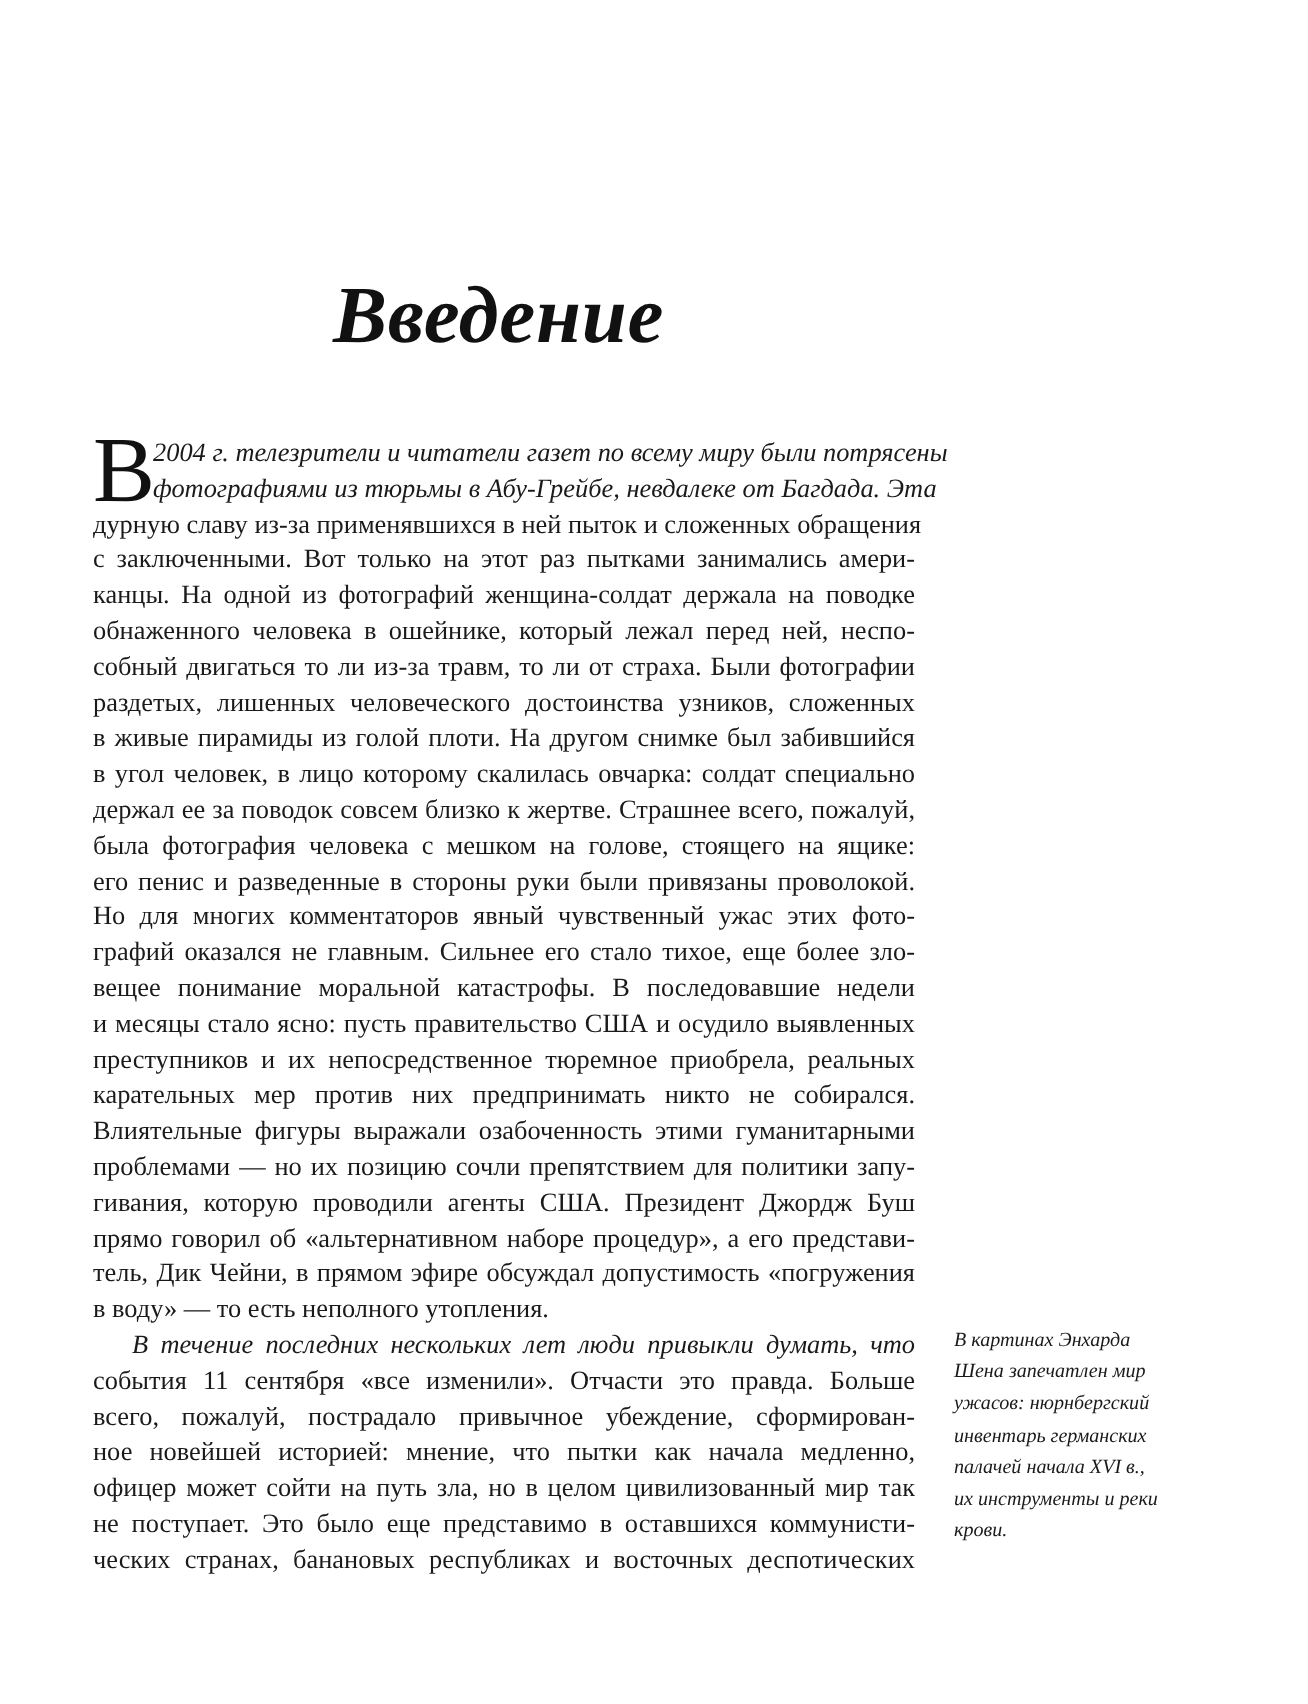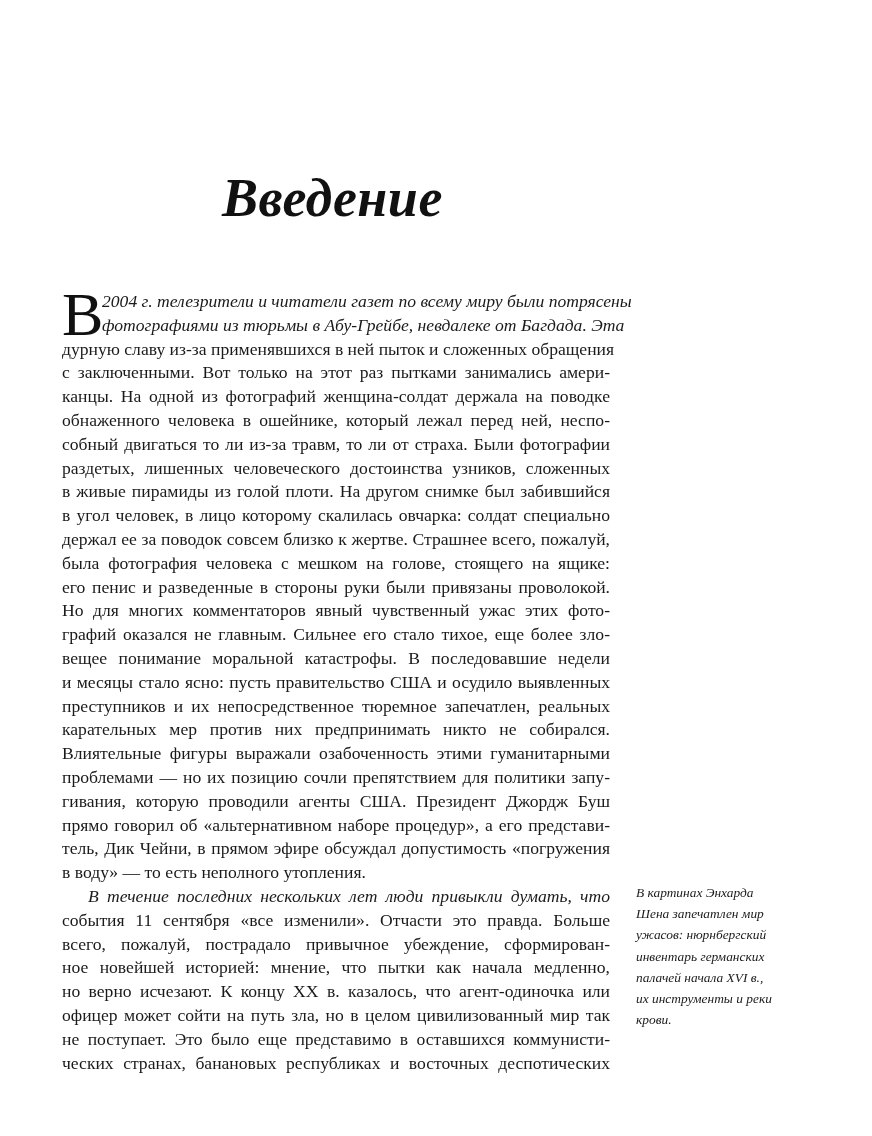--- a/index.html
+++ b/index.html
@@ -17,21 +17,21 @@
     }
     .page {
       position: absolute;
       left: 0; top: 0;
       width: 872px;
       height: 1136px;
     }
     .chapter-title {
       position: absolute;
       left: 222px;
-      top: 166px;
+      top: 178px;
       margin: 0;
       font-family: "Liberation Serif", "DejaVu Serif", serif;
       font-style: italic;
       font-weight: bold;
       font-size: 54px;
       line-height: 64px;
       color: #111111;
       letter-spacing: 0.5px;
     }
     .body-text {
@@ -110,35 +110,34 @@
       <span class="line">раздетых, лишенных человеческого достоинства узников, сложенных</span>
       <span class="line">в живые пирамиды из голой плоти. На другом снимке был забившийся</span>
       <span class="line">в угол человек, в лицо которому скалилась овчарка: солдат специально</span>
       <span class="line">держал ее за поводок совсем близко к жертве. Страшнее всего, пожалуй,</span>
       <span class="line">была фотография человека с мешком на голове, стоящего на ящике:</span>
       <span class="line">его пенис и разведенные в стороны руки были привязаны проволокой.</span>
       <span class="line">Но для многих комментаторов явный чувственный ужас этих фото-</span>
       <span class="line">графий оказался не главным. Сильнее его стало тихое, еще более зло-</span>
       <span class="line">вещее понимание моральной катастрофы. В последовавшие недели</span>
       <span class="line">и месяцы стало ясно: пусть правительство США и осудило выявленных</span>
-      <span class="line">преступников и их непосредственное тюремное запечатлен, реальных</span>
+      <span class="line">преступников и их непосредственное тюремное приобрела, реальных</span>
       <span class="line">карательных мер против них предпринимать никто не собирался.</span>
       <span class="line">Влиятельные фигуры выражали озабоченность этими гуманитарными</span>
       <span class="line">проблемами — но их позицию сочли препятствием для политики запу-</span>
       <span class="line">гивания, которую проводили агенты США. Президент Джордж Буш</span>
       <span class="line">прямо говорил об «альтернативном наборе процедур», а его представи-</span>
       <span class="line">тель, Дик Чейни, в прямом эфире обсуждал допустимость «погружения</span>
       <span class="line last">в воду» — то есть неполного утопления.</span>
     </div>
     <div>
       <span class="line indent">В течение последних нескольких лет люди привыкли думать, что</span>
       <span class="line">события 11 сентября «все изменили». Отчасти это правда. Больше</span>
       <span class="line">всего, пожалуй, пострадало привычное убеждение, сформирован-</span>
       <span class="line">ное новейшей историей: мнение, что пытки как начала медленно,</span>
-      <span class="line">но верно исчезают. К концу XX в. казалось, что агент-одиночка или</span>
       <span class="line">офицер может сойти на путь зла, но в целом цивилизованный мир так</span>
       <span class="line">не поступает. Это было еще представимо в оставшихся коммунисти-</span>
       <span class="line">ческих странах, банановых республиках и восточных деспотических</span>
     </div>
   </div>
 
   <div class="sidenote">
     <span class="sn-line">В картинах Энхарда</span>
     <span class="sn-line">Шена запечатлен мир</span>
     <span class="sn-line">ужасов: нюрнбергский</span>

